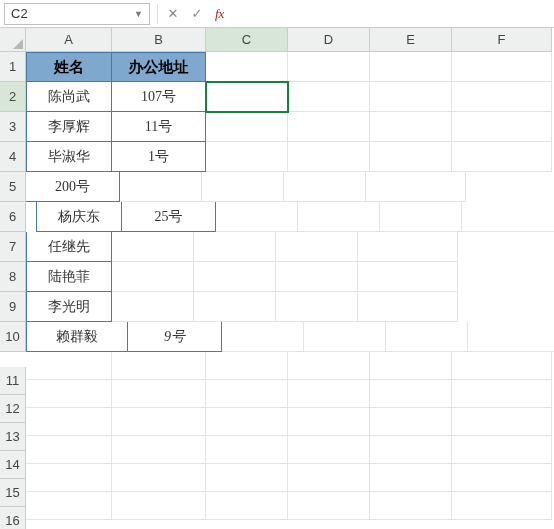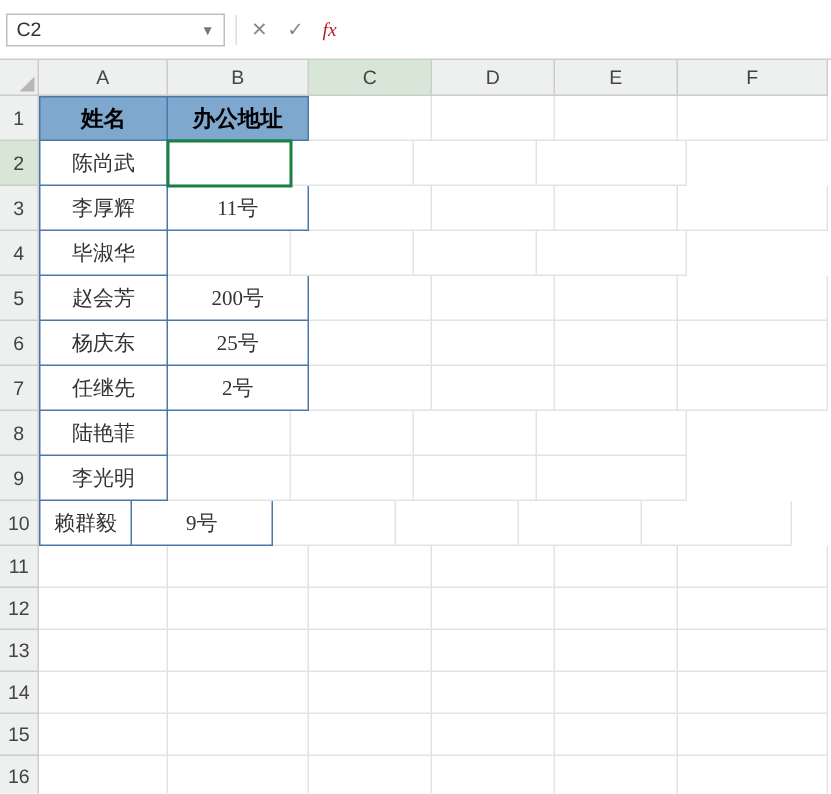--- a/index.html
+++ b/index.html
@@ -8,21 +8,21 @@
     font-size: 13px;
     background: #fff;
     width: 554px;
     height: 529px;
     overflow: hidden;
     color: #333;
   }
   .formula-bar {
     display: flex;
     align-items: center;
-    height: 40px;
+    height: 28px;
     border-bottom: 1px solid #ccc;
     background: #fff;
   }
   .name-box {
     width: 146px;
     height: 22px;
     margin: 2px 4px;
     border: 1px solid #bfbfbf;
     background: #fff;
     display: flex;
@@ -186,99 +186,99 @@
       <div class="row-head" style="height: 30px;">1</div>
       <div class="row-head sel" style="height: 30px;">2</div>
       <div class="row-head" style="height: 30px;">3</div>
       <div class="row-head" style="height: 30px;">4</div>
       <div class="row-head" style="height: 30px;">5</div>
       <div class="row-head" style="height: 30px;">6</div>
       <div class="row-head" style="height: 30px;">7</div>
       <div class="row-head" style="height: 30px;">8</div>
       <div class="row-head" style="height: 30px;">9</div>
       <div class="row-head" style="height: 30px;">10</div>
-      <div class="row-head" style="height: 28px;">11</div>
+      <div class="row-head" style="height: 28px; margin-top: 15px;">11</div>
       <div class="row-head" style="height: 28px;">12</div>
       <div class="row-head" style="height: 28px;">13</div>
       <div class="row-head" style="height: 28px;">14</div>
       <div class="row-head" style="height: 28px;">15</div>
       <div class="row-head" style="height: 28px;">16</div>
     </div>
   <div class="cells" id="cells">
       <div class="row">
         <div class="cell header-cell data-left-edge data-top-edge" style="width: 86px; height: 30px;">姓名</div>
         <div class="cell header-cell data-top-edge" style="width: 94px; height: 30px;">办公地址</div>
         <div class="cell" style="width: 82px; height: 30px;"></div>
         <div class="cell" style="width: 82px; height: 30px;"></div>
         <div class="cell" style="width: 82px; height: 30px;"></div>
         <div class="cell" style="width: 100px; height: 30px;"></div>
       </div>
       <div class="row">
         <div class="cell data-cell data-left-edge" style="width: 86px; height: 30px;">陈尚武</div>
+        <div class="cell data-cell" style="width: 94px; height: 30px;">107号</div>
         <div class="cell active-cell" style="width: 82px; height: 30px;"></div>
         <div class="cell" style="width: 82px; height: 30px;"></div>
         <div class="cell" style="width: 82px; height: 30px;"></div>
         <div class="cell" style="width: 100px; height: 30px;"></div>
       </div>
       <div class="row">
         <div class="cell data-cell data-left-edge" style="width: 86px; height: 30px;">李厚辉</div>
         <div class="cell data-cell" style="width: 94px; height: 30px;">11号</div>
         <div class="cell" style="width: 82px; height: 30px;"></div>
         <div class="cell" style="width: 82px; height: 30px;"></div>
         <div class="cell" style="width: 82px; height: 30px;"></div>
         <div class="cell" style="width: 100px; height: 30px;"></div>
       </div>
       <div class="row">
         <div class="cell data-cell data-left-edge" style="width: 86px; height: 30px;">毕淑华</div>
-        <div class="cell" style="width: 82px; height: 30px;"></div>
-        <div class="cell" style="width: 82px; height: 30px;"></div>
-        <div class="cell" style="width: 82px; height: 30px;"></div>
-        <div class="cell" style="width: 100px; height: 30px;"></div>
-      </div>
-      <div class="row">
-        <div class="cell data-cell data-left-edge" style="width: 86px; height: 30px;">赵会芳</div>
+        <div class="cell data-cell" style="width: 94px; height: 30px;">1号</div>
+        <div class="cell" style="width: 82px; height: 30px;"></div>
+        <div class="cell" style="width: 82px; height: 30px;"></div>
+        <div class="cell" style="width: 82px; height: 30px;"></div>
+        <div class="cell" style="width: 100px; height: 30px;"></div>
+      </div>
+      <div class="row">
         <div class="cell data-cell" style="width: 94px; height: 30px;">200号</div>
         <div class="cell" style="width: 82px; height: 30px;"></div>
         <div class="cell" style="width: 82px; height: 30px;"></div>
         <div class="cell" style="width: 82px; height: 30px;"></div>
         <div class="cell" style="width: 100px; height: 30px;"></div>
       </div>
       <div class="row">
-        <div class="cell data-cell data-left-edge" style="width: 86px; height: 30px;">杨庆东</div>
+        <div class="cell data-cell data-left-edge" style="width: 86px; height: 30px; margin-left: 10px;">杨庆东</div>
         <div class="cell data-cell" style="width: 94px; height: 30px;">25号</div>
         <div class="cell" style="width: 82px; height: 30px;"></div>
         <div class="cell" style="width: 82px; height: 30px;"></div>
         <div class="cell" style="width: 82px; height: 30px;"></div>
         <div class="cell" style="width: 100px; height: 30px;"></div>
       </div>
       <div class="row">
         <div class="cell data-cell data-left-edge" style="width: 86px; height: 30px;">任继先</div>
-        <div class="cell data-cell" style="width: 94px; height: 30px;">2号</div>
         <div class="cell" style="width: 82px; height: 30px;"></div>
         <div class="cell" style="width: 82px; height: 30px;"></div>
         <div class="cell" style="width: 82px; height: 30px;"></div>
         <div class="cell" style="width: 100px; height: 30px;"></div>
       </div>
       <div class="row">
         <div class="cell data-cell data-left-edge" style="width: 86px; height: 30px;">陆艳菲</div>
         <div class="cell" style="width: 82px; height: 30px;"></div>
         <div class="cell" style="width: 82px; height: 30px;"></div>
         <div class="cell" style="width: 82px; height: 30px;"></div>
         <div class="cell" style="width: 100px; height: 30px;"></div>
       </div>
       <div class="row">
         <div class="cell data-cell data-left-edge" style="width: 86px; height: 30px;">李光明</div>
         <div class="cell" style="width: 82px; height: 30px;"></div>
         <div class="cell" style="width: 82px; height: 30px;"></div>
         <div class="cell" style="width: 82px; height: 30px;"></div>
         <div class="cell" style="width: 100px; height: 30px;"></div>
       </div>
       <div class="row">
-        <div class="cell data-cell data-left-edge" style="width: 62px; height: 30px;">赖群毅</div>
-        <div class="cell data-cell" style="width: 94px; height: 30px;">9号</div>
+        <div class="cell data-cell data-left-edge" style="width: 102px; height: 30px;">赖群毅</div>
+        <div class="cell data-cell" style="width: 94px; height: 30px; font-style: italic;">9号</div>
         <div class="cell" style="width: 82px; height: 30px;"></div>
         <div class="cell" style="width: 82px; height: 30px;"></div>
         <div class="cell" style="width: 82px; height: 30px;"></div>
         <div class="cell" style="width: 100px; height: 30px;"></div>
       </div>
       <div class="row">
         <div class="cell" style="width: 86px; height: 28px;"></div>
         <div class="cell" style="width: 94px; height: 28px;"></div>
         <div class="cell" style="width: 82px; height: 28px;"></div>
         <div class="cell" style="width: 82px; height: 28px;"></div>

